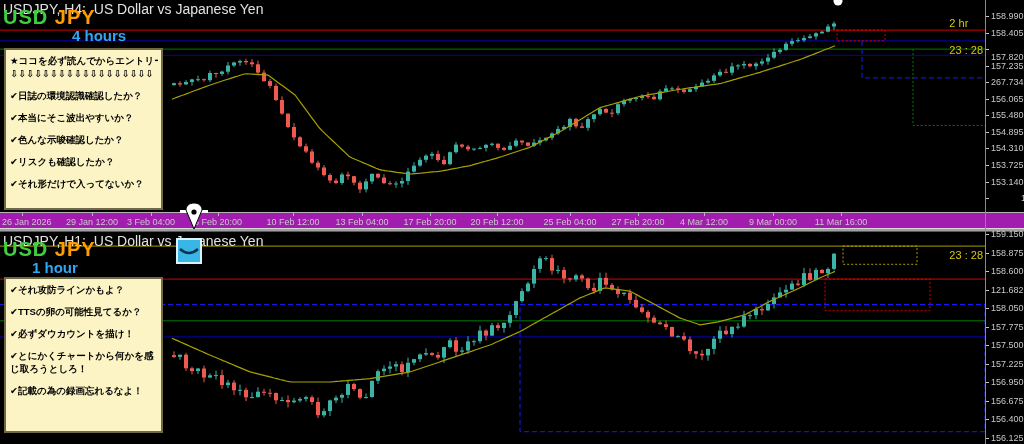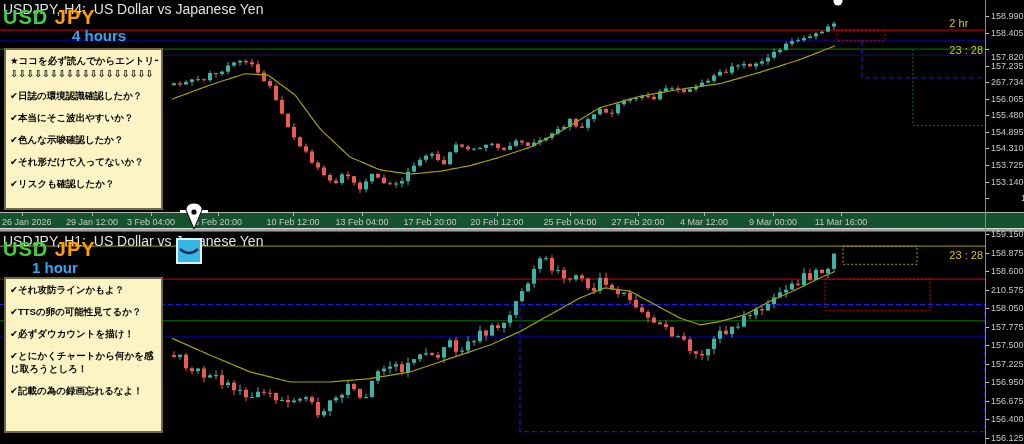--- a/index.html
+++ b/index.html
@@ -12,21 +12,21 @@
   .tf{position:absolute;top:27px;font-size:15px;font-weight:bold;z-index:3;}
   .clock{position:absolute;right:41px;top:1px;text-align:left;font-size:11px;line-height:9px;
          font-weight:normal;z-index:3;white-space:pre;}
   .note{position:absolute;left:4px;width:159px;box-sizing:border-box;background:#fcf4c4;
         border:2px solid #6f6a45;padding:4px 3px 2px 4px;color:#000;font-weight:bold;
         font-size:9.5px;line-height:13px;z-index:5;overflow:hidden;}
   .note .nl{white-space:normal;}
   .note .nowrap{white-space:nowrap;overflow:hidden;}
   .note .gap{margin-top:9px;}
   #taxis{position:absolute;top:212px;left:0;width:1024px;height:16px;border-top:1px solid #b4b4b4;
-         background:#14532d;z-index:2;box-sizing:content-box;}
+         background:#a21caf;z-index:2;box-sizing:content-box;}
   #taxis .tl{position:absolute;top:4px;font-size:9px;color:#c8c8c8;transform:translateX(-50%);white-space:nowrap;}
   #taxis .tl.left{transform:none;}
   #taxis .tick{position:absolute;top:0;width:1px;height:3px;background:#b4b4b4;}
   #splitter{position:absolute;top:228px;left:0;width:1024px;height:4px;background:#a0a0a0;
             border-top:1px solid #d8d8d8;border-bottom:1px solid #585858;box-sizing:border-box;z-index:2;}
   #vborder{position:absolute;left:985px;top:0;width:1px;height:444px;background:#8a8a8a;z-index:2;}
   #paxis{position:absolute;left:986px;top:0;width:38px;height:444px;z-index:3;}
   #paxis .pl{position:absolute;left:5px;transform:translateY(-50%);font-size:9px;color:#c8c8c8;white-space:nowrap;}
   #paxis .ptick{position:absolute;left:0;width:3px;height:1px;background:#c8c8c8;}
   #pen-marker{position:absolute;left:180px;top:202px;z-index:7;}
@@ -278,22 +278,22 @@
     <div class="clock" style="color:#d6ca00;">
       <div>2 hr</div>
       <div>23 : 28</div>
     </div>
     <div class="note" id="note1" style="top:48px;height:162px;">
         <div class="nl nowrap">★ココを必ず読んでからエントリー</div>
         <div class="nl nowrap">⇩⇩⇩⇩⇩⇩⇩⇩⇩⇩⇩⇩⇩⇩⇩⇩⇩⇩</div>
         <div class="nl gap">✔日誌の環境認識確認したか？</div>
         <div class="nl gap">✔本当にそこ波出やすいか？</div>
         <div class="nl gap">✔色んな示唆確認したか？</div>
+        <div class="nl gap">✔リスクも確認したか？</div>
         <div class="nl gap">✔それ形だけで入ってないか？</div>
-        <div class="nl gap">✔リスクも確認したか？</div>
       </div>
   </div>
 
   <div id="taxis">
       <span class="tl left" style="left: 2px;">26 Jan 2026</span>
       <div class="tick" style="left: 22px;"></div>
       <span class="tl" style="left: 92px;">29 Jan 12:00</span>
       <div class="tick" style="left: 92px;"></div>
       <span class="tl" style="left: 151px;">3 Feb 04:00</span>
       <div class="tick" style="left: 151px;"></div>
@@ -595,21 +595,21 @@
       <span class="pl" style="top: 181.5px;">153.140</span>
       <div class="ptick" style="top: 181.5px;"></div>
       <span class="pl" style="top: 198.05px; margin-left: 30px;">152.555</span>
       <div class="ptick" style="top: 198.05px;"></div>
       <span class="pl" style="top: 234px;">159.150</span>
       <div class="ptick" style="top: 234px;"></div>
       <span class="pl" style="top: 252.5px;">158.875</span>
       <div class="ptick" style="top: 252.5px;"></div>
       <span class="pl" style="top: 271px;">158.600</span>
       <div class="ptick" style="top: 271px;"></div>
-      <span class="pl" style="top: 289.5px;">210.575</span>
+      <span class="pl" style="top: 289.5px;">121.682</span>
       <div class="ptick" style="top: 289.5px;"></div>
       <span class="pl" style="top: 308px;">158.050</span>
       <div class="ptick" style="top: 308px;"></div>
       <span class="pl" style="top: 326.5px;">157.775</span>
       <div class="ptick" style="top: 326.5px;"></div>
       <span class="pl" style="top: 345px;">157.500</span>
       <div class="ptick" style="top: 345px;"></div>
       <span class="pl" style="top: 363.5px;">157.225</span>
       <div class="ptick" style="top: 363.5px;"></div>
       <span class="pl" style="top: 382px;">156.950</span>

